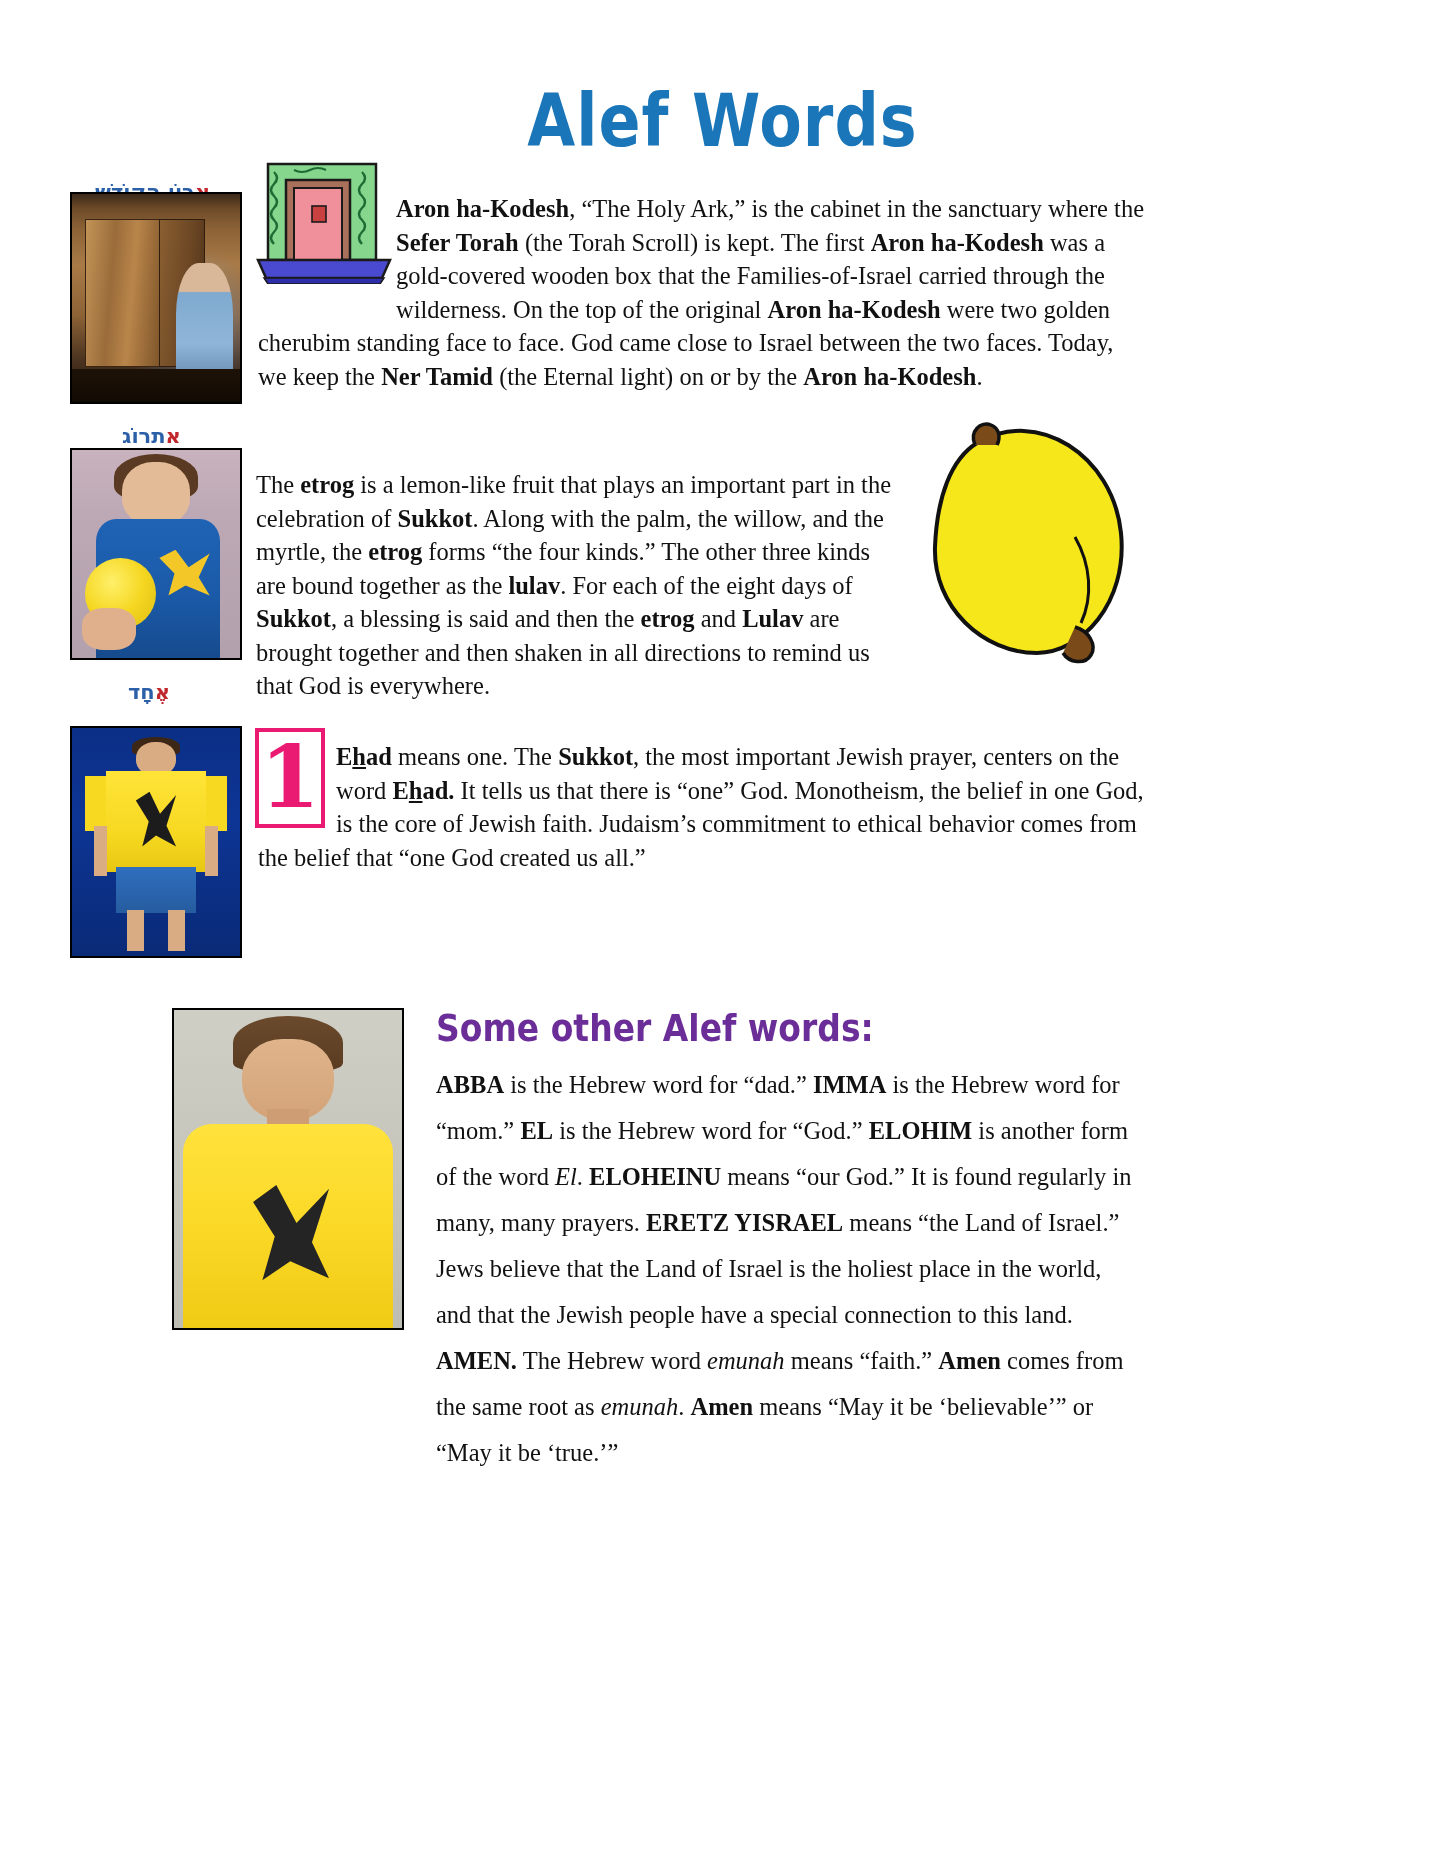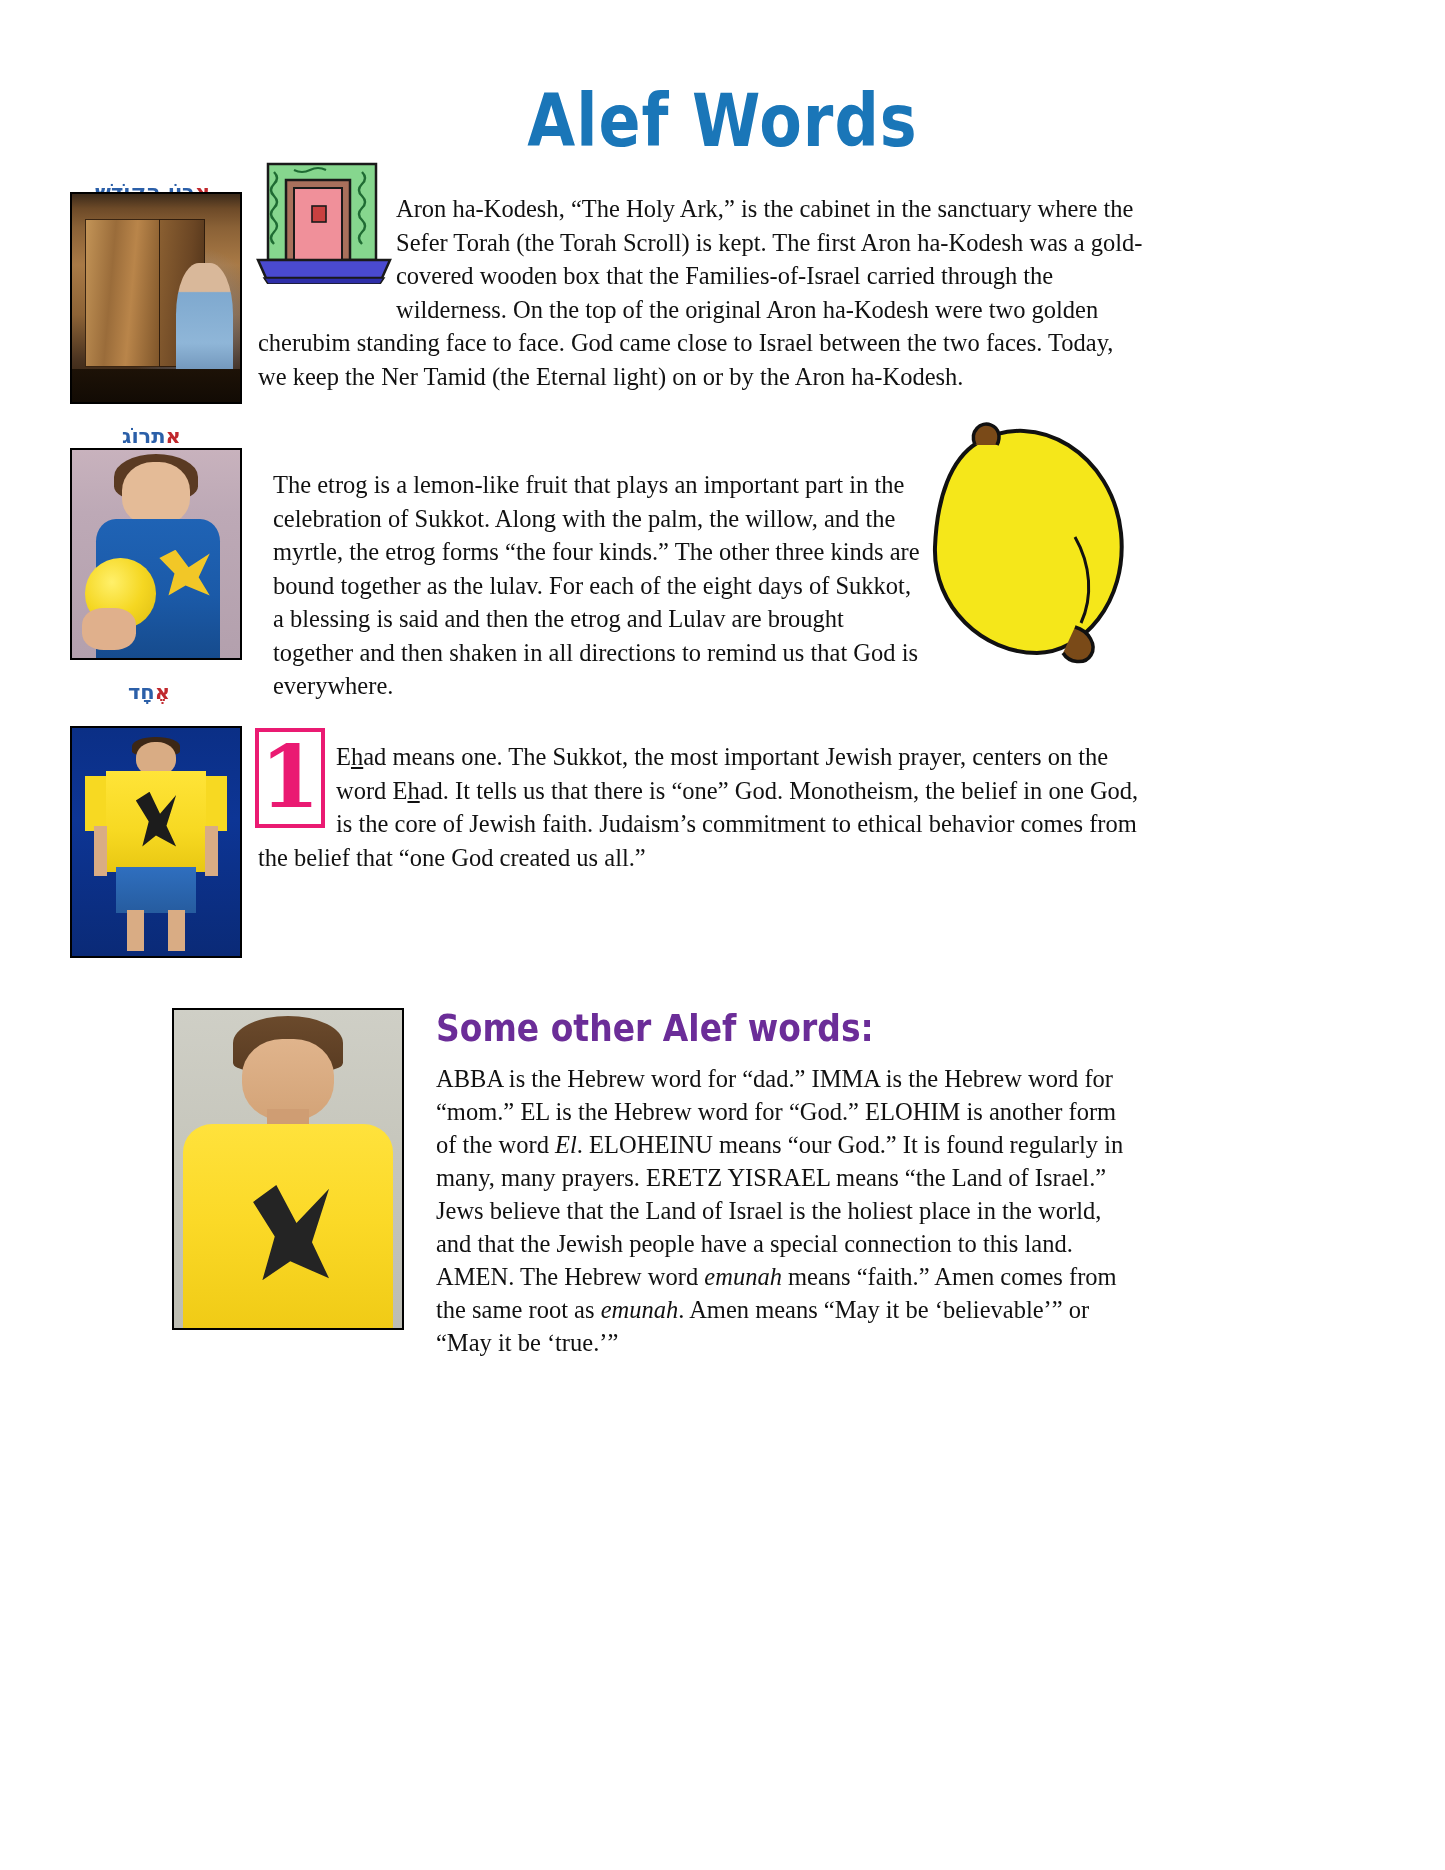--- a/index.html
+++ b/index.html
@@ -152,34 +152,34 @@
 
   
   .body-text {
     position: absolute;
     font-family: "Liberation Serif", serif;
     font-size: 24.5px;
     line-height: 33.5px;
     color: #111;
     text-align: left;
   }
-  .body-text b { font-weight: normal; margin-top: 26px; }
+  .body-text b { font-weight: bold; margin-top: 26px; }
   .body-text i { font-style: italic; }
 
   
   .para-ark {
     left: 258px; top: 192px; width: 890px;
   }
   .para-ark .shape-l {
     float: left; width: 138px; height: 118px;
   }
   .para-ark p { margin:0; }
 
   
-  .para-etrog { left: 273px; top: 468px; width: 890px; }
+  .para-etrog { left: 256px; top: 468px; width: 890px; }
   .para-etrog .shape-r { float: right; width: 240px; height: 210px; }
   .para-etrog p { margin:0; }
 
   
   .para-ehad { left: 258px; top: 740px; width: 890px; }
   .para-ehad .shape-l { float:left; width: 78px; height: 100px; }
   .para-ehad p { margin:0; }
 
   
   .section-heading {
@@ -190,21 +190,21 @@
     font-size: 33px;
     color: #6b2d98;
     transform: scaleY(1.14);
     transform-origin: left top;
     white-space: nowrap;
   }
 
   
   .para-other {
     left: 436px; top: 1062px; width: 706px;
-    font-size: 24.5px; line-height: 33px;
+    font-size: 24.5px; line-height: 46px;
   }
   .para-other p { margin:0; }
 
   .u { text-decoration: underline; }
 </style>
 </head>
 <body>
 
 <div class="page-title">Alef Words</div>
 

